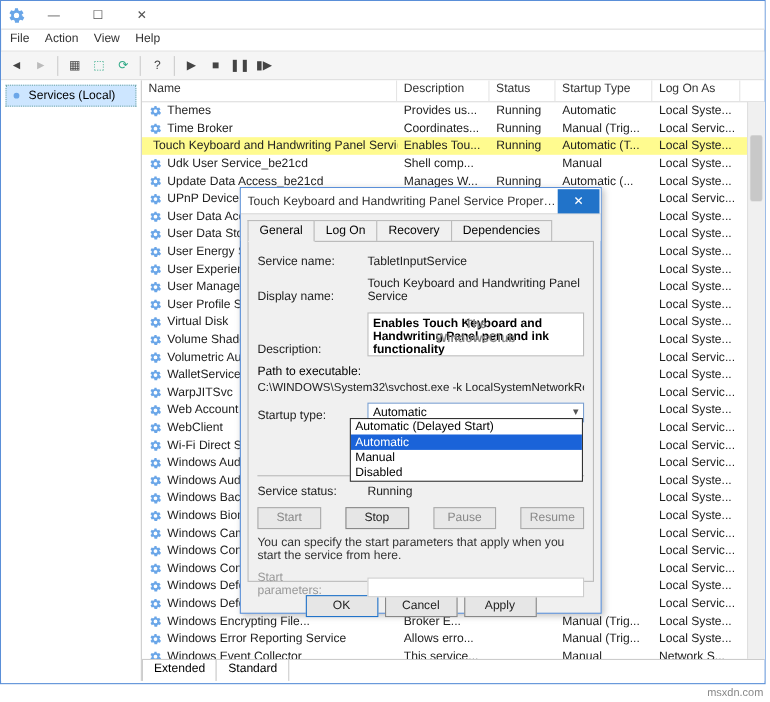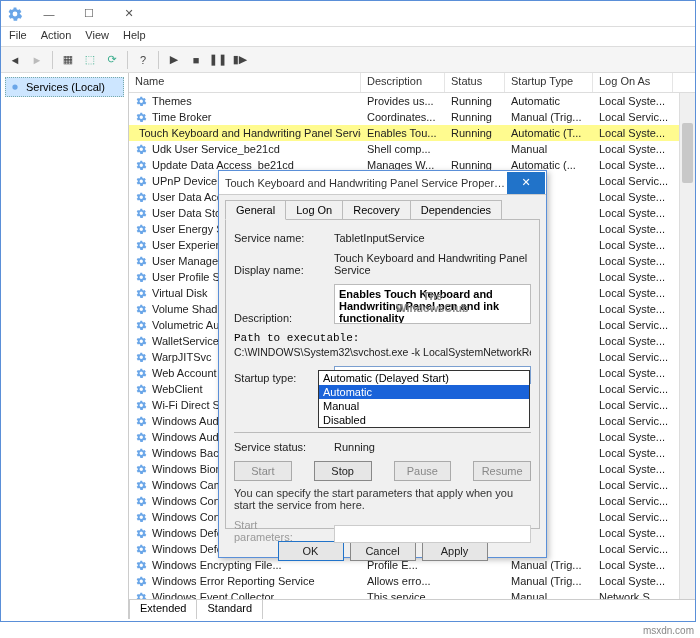--- a/index.html
+++ b/index.html
@@ -45,21 +45,21 @@
 .dialog .dtabs div { padding:3px 10px; border:1px solid #bbb; background:#f0f0f0; margin-right:-1px; position:relative; top:1px;}
 .dialog .dtabs div.active { background:#f0f0f0; border-bottom:1px solid #f0f0f0; z-index:1;}
 .dialog .dbody { border:1px solid #bbb; margin:0 6px 6px 6px; padding:10px 8px; background:#f0f0f0; height:310px; position:relative;}
 .drow { display:flex; margin-bottom:8px; gap:22px; align-items:flex-end;}
 .drow .lbl { width:78px; color:#222; padding-top:2px;}
 .drow .val { flex:1; color:#222;}
 .descbox { border:1px solid #bbb; background:#fff; padding:3px 4px; height:40px; font-size:11px; overflow:hidden; position:relative; flex:1;font-weight:bold;}
 .watermark { position:absolute; left:50%; top:50%; transform:translate(-50%,-60%); color:#888; text-align:center; font-size:11px; pointer-events:none;}
 .combo { border:1px solid #7a9fd0; background:#fff; padding:2px 4px; position:relative; flex:1; height:18px;}
 .combo::after{content:"▾"; position:absolute; right:4px; top:1px; color:#555; font-size:10px;}
-.dropdown { position:absolute; left:92px; top:150px; width:212px; border:1px solid #333; background:#fff; z-index:2;}
+.dropdown { position:absolute; left:92px; top:160px; width:212px; border:1px solid #333; background:#fff; z-index:2;}
 .dropdown div { padding:1px 4px; }
 .dropdown div.sel { background:#1a63d9; color:#fff;}
 .btnrow { display:flex; gap:22px; margin-top:6px;}
 .winbtn { width:66px; height:20px; border:1px solid #aaa; background:#e8e8e8; color:#888; display:flex; align-items:center; justify-content:center;}
 .winbtn.en { color:#222; background:#e6e6e6; border:1px solid #888;}
 .winbtn.primary { border:1px solid #2173c9; color:#222;}
 .footer-btns { display:flex; gap:6px; justify-content:center; padding:6px;}
 .pathline { font-size:10.5px; color:#222; margin:2px 0 8px 0; white-space:nowrap; overflow:hidden;}
 .divider { border-top:1px solid #bbb; margin:6px 0;}
 .note { font-size:11px; color:#333; margin:6px 0;}
@@ -469,21 +469,21 @@
             <div class="cell c-start"></div>
             <div class="cell c-log">Local Servic...</div>
           </div>
           <div class="row">
             <div class="cell name c-name">
               <svg class="svc-gear gear-svg" viewBox="0 0 16 16">
                 <path fill="#6aa6e8" d="M8 5a3 3 0 100 6 3 3 0 000-6zm7 3a7 7 0 01-.1 1l2 1.5-1.9 3.3-2.3-.9a7 7 0 01-1.7 1l-.3 2.4H6.3L6 14a7 7 0 01-1.7-1l-2.3.9L0 10.5 2 9a7 7 0 010-2L0 5.5 1.9 2.2l2.3.9A7 7 0 016 2.1L6.3 0h3.4L10 2.1a7 7 0 011.7 1l2.3-.9L16 5.5 14 7a7 7 0 01.1 1z" transform="scale(.7) translate(3 3)"></path>
               </svg>
               <span>Windows Encrypting File...</span>
             </div>
-            <div class="cell c-desc">Profile E...</div>
+            <div class="cell c-desc">Broker E...</div>
             <div class="cell c-stat"></div>
             <div class="cell c-start">Manual (Trig...</div>
             <div class="cell c-log">Local Syste...</div>
           </div>
           <div class="row">
             <div class="cell name c-name">
               <svg class="svc-gear gear-svg" viewBox="0 0 16 16">
                 <path fill="#6aa6e8" d="M8 5a3 3 0 100 6 3 3 0 000-6zm7 3a7 7 0 01-.1 1l2 1.5-1.9 3.3-2.3-.9a7 7 0 01-1.7 1l-.3 2.4H6.3L6 14a7 7 0 01-1.7-1l-2.3.9L0 10.5 2 9a7 7 0 010-2L0 5.5 1.9 2.2l2.3.9A7 7 0 016 2.1L6.3 0h3.4L10 2.1a7 7 0 011.7 1l2.3-.9L16 5.5 14 7a7 7 0 01.1 1z" transform="scale(.7) translate(3 3)"></path>
               </svg>
               <span>Windows Error Reporting Service</span>
@@ -540,21 +540,21 @@
     <div class="drow">
       <div class="lbl">Description:</div>
       <div class="descbox">
         <span>Enables Touch Keyboard and Handwriting Panel pen and ink functionality</span>
         <div class="watermark">
           <div>The</div>
             <div>WindowsClub</div>
         </div>
       </div>
     </div>
-    <div style="margin-top:2px;font-family:Liberation Mono, monospace;">Path to executable:</div>
+    <div style="margin-top:2px;">Path to executable:</div>
     <div class="pathline">C:\WINDOWS\System32\svchost.exe -k LocalSystemNetworkRestricted -p</div>
     <div class="drow">
       <div class="lbl">Startup type:</div>
       <div class="combo"><span>Automatic</span></div>
     </div>
     <div class="dropdown">
       <div>Automatic (Delayed Start)</div>
       <div class="sel">Automatic</div>
       <div>Manual</div>
       <div>Disabled</div>

